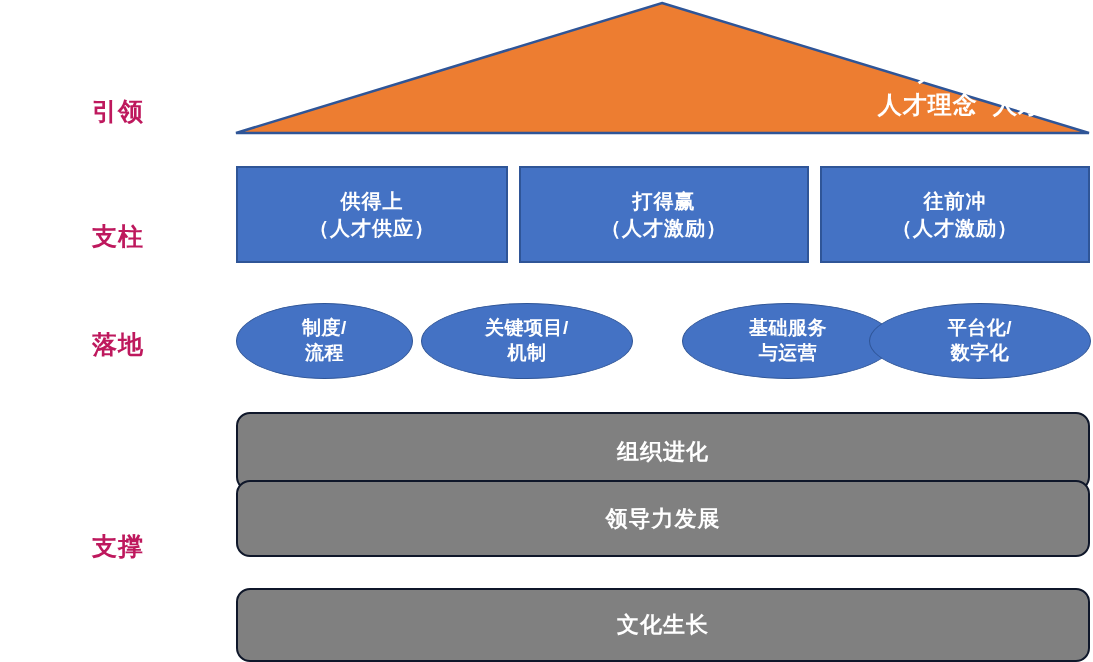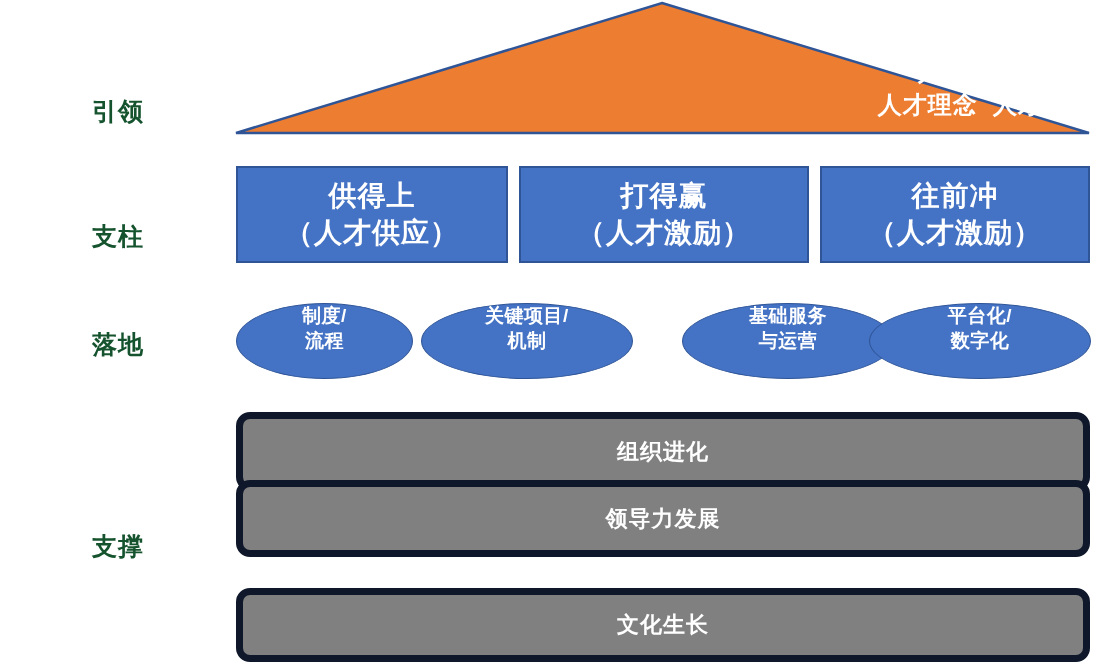--- a/index.html
+++ b/index.html
@@ -25,21 +25,21 @@
     height: 100px;
     left: 8px;
     background: #ffffff;
     border-radius: 50%;
     display: flex;
     align-items: center;
     justify-content: center;
     box-sizing: border-box;
   }
   .stage-label span {
-    color: #14532d;
+    color: #be185d;
     font-size: 25px;
     font-weight: bold;
     letter-spacing: 1px;
     line-height: 1;
     margin-top: 12px;
   }
   #stage-0 { top: 55px; }
   #stage-1 { top: 180px; }
   #stage-2 { top: 288px; }
   #stage-3 { top: 490px; }
@@ -74,59 +74,60 @@
     top: 166px;
     height: 97px;
     background: #4472C4;
     border: 2px solid #2F5597;
     box-sizing: border-box;
     display: flex;
     flex-direction: column;
     align-items: center;
     justify-content: center;
     color: #ffffff;
-    font-size: 28px;
+    font-size: 20px;
     font-weight: bold;
     line-height: 1.32;
     letter-spacing: 1px;
   }
   #pillar-0 { left: 236px; width: 272px; }
   #pillar-1 { left: 519px; width: 290px; }
   #pillar-2 { left: 820px; width: 270px; }
 
   
   .land-ellipse {
     position: absolute;
     top: 303px;
     height: 76px;
     background: #4472C4;
     border: 1px solid #2F5597;
     border-radius: 50%;
     box-sizing: border-box;
     display: flex;
     flex-direction: column;
     align-items: center;
+    justify-content: center;
     color: #ffffff;
     font-size: 19px;
     font-weight: bold;
     line-height: 1.3;
     letter-spacing: 0.5px;
   }
   #land-0 { left: 236px; width: 177px; }
   #land-1 { left: 421px; width: 212px; }
   #land-2 { left: 682px; width: 212px; }
   #land-3 { left: 869px; width: 222px; }
 
   
   .support-bar {
     position: absolute;
     left: 236px;
     width: 854px;
     background: #808080;
-    border: 7px solid #0f172a;
+    border: 2px solid #0f172a;
     border-radius: 14px;
     box-sizing: border-box;
     display: flex;
     align-items: center;
     justify-content: center;
     color: #ffffff;
     font-size: 22px;
     font-weight: bold;
     letter-spacing: 1px;
   }

